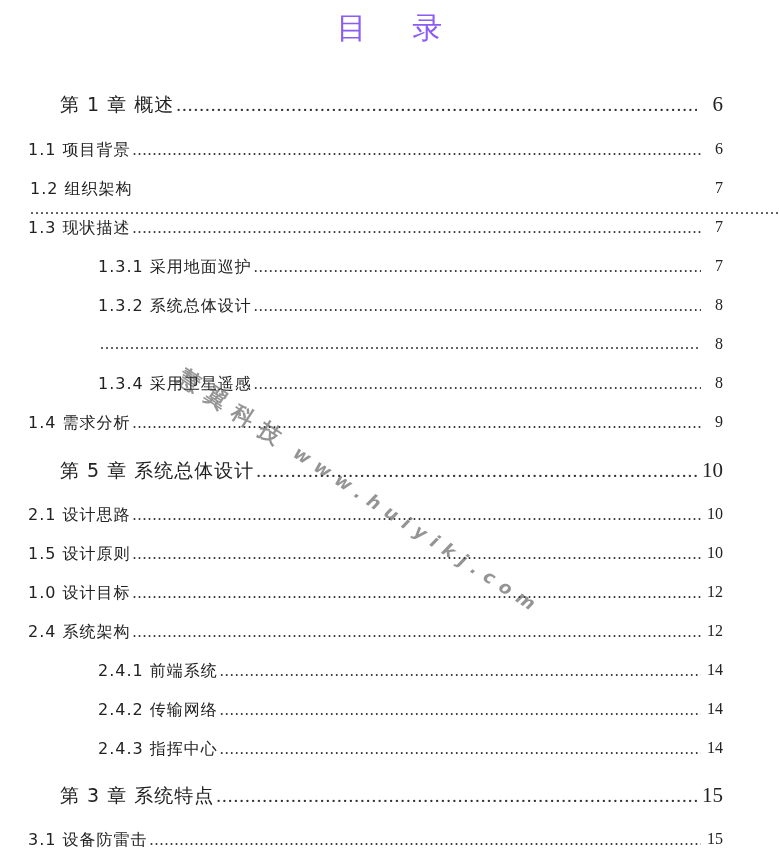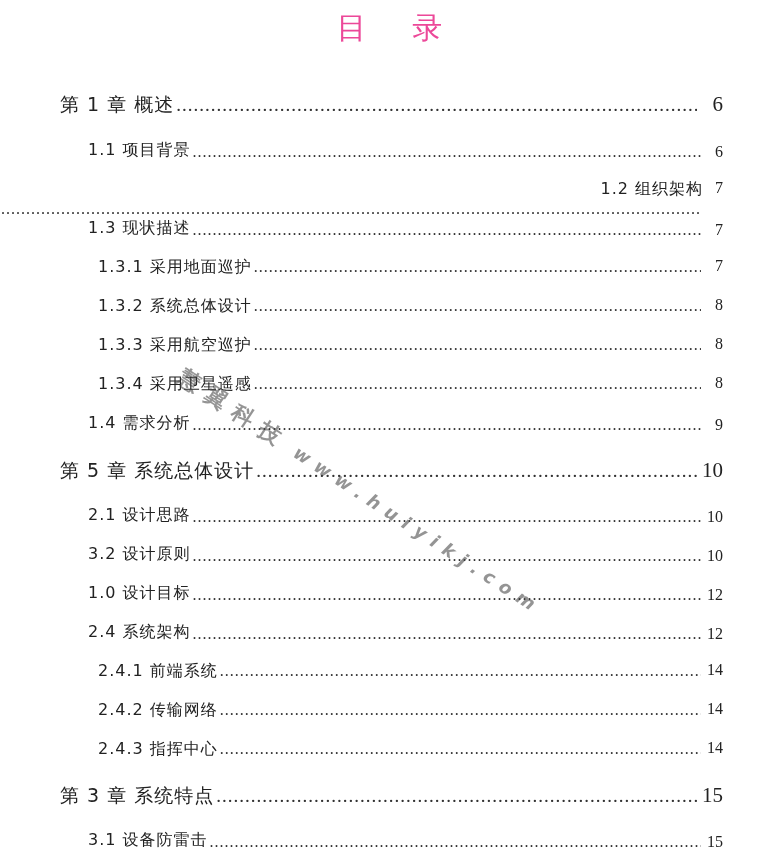--- a/index.html
+++ b/index.html
@@ -1,41 +1,41 @@
 <!DOCTYPE html>
 <html><head>
 <meta charset="utf-8">
 <style>
   html, body { margin:0; padding:0; background:#ffffff; }
   body { width:779px; height:853px; position:relative; overflow:hidden; color:#111; }
   .page { position:absolute; left:0; top:0; width:779px; height:853px; }
   .title {
     position:absolute; left:0; width:779px; top:8px; text-align:center;
     font-family:"DejaVu Sans", sans-serif; font-size:30px; letter-spacing:18px;
-    padding-left:18px; box-sizing:border-box; color:#ec4899;
+    padding-left:18px; box-sizing:border-box; color:#8b5cf6;
   }
   .toc-row {
     position:absolute; left:0; width:779px; display:flex; align-items:baseline;
     font-family:"DejaVu Sans", sans-serif; color:#222;
   }
   .toc-row .label { white-space:nowrap; }
   .toc-row .dots {
     flex:1; overflow:hidden; white-space:nowrap; margin:0 2px;
     font-family:"Liberation Serif", serif; color:#333; letter-spacing:1px;
   }
   .toc-row .dots::before {
     content:"........................................................................................................................................................................................................................................";
   }
   .toc-row .page-num {
     font-family:"Liberation Serif", serif; text-align:right; white-space:nowrap;
     position:absolute; right:56px;
   }
   .lvl1 { font-size:19px; padding-left:60px; padding-right:80px; box-sizing:border-box; }
   .lvl1 .page-num { font-size:21px; }
-  .lvl2 { font-size:16px; padding-left:88px; padding-right:76px; box-sizing:border-box;align-items:flex-end; }
+  .lvl2 { font-size:16px; padding-left:28px; padding-right:76px; box-sizing:border-box; }
   .lvl2 .page-num { font-size:16px; }
   .lvl3 { font-size:16px; padding-left:98px; padding-right:76px; box-sizing:border-box; }
   .lvl3 .page-num { font-size:16px; }
   .lvl1 .label, .lvl2 .label, .lvl3 .label { letter-spacing:1px; }
   .watermark {
     position:absolute; left:180px; top:360px; transform-origin:left center;
     transform:rotate(33deg); font-family:"DejaVu Sans", sans-serif;
     color:rgba(60,60,60,0.55); font-size:22px; white-space:nowrap; letter-spacing:10px;
     pointer-events:none; font-weight:bold;
   }
@@ -72,21 +72,20 @@
         <span class="label">1.3.1  采用地面巡护</span>
         <span class="dots"></span>
         <span class="page-num">7</span>
       </div>
       <div class="toc-row lvl3" style="top: 296px;">
         <span class="label">1.3.2  系统总体设计</span>
         <span class="dots"></span>
         <span class="page-num">8</span>
       </div>
       <div class="toc-row lvl3" style="top: 335px;">
-        <span class="label">1.3.3  采用航空巡护</span>
         <span class="dots"></span>
         <span class="page-num">8</span>
       </div>
       <div class="toc-row lvl3" style="top: 374px;">
         <span class="label">1.3.4  采用卫星遥感</span>
         <span class="dots"></span>
         <span class="page-num">8</span>
       </div>
       <div class="toc-row lvl2" style="top: 413px;">
         <span class="label">1.4 需求分析</span>
@@ -97,21 +96,21 @@
         <span class="label">第 5 章  系统总体设计</span>
         <span class="dots"></span>
         <span class="page-num">10</span>
       </div>
       <div class="toc-row lvl2" style="top: 505px;">
         <span class="label">2.1 设计思路</span>
         <span class="dots"></span>
         <span class="page-num">10</span>
       </div>
       <div class="toc-row lvl2" style="top: 544px;">
-        <span class="label">3.2 设计原则</span>
+        <span class="label">1.5 设计原则</span>
         <span class="dots"></span>
         <span class="page-num">10</span>
       </div>
       <div class="toc-row lvl2" style="top: 583px;">
         <span class="label">1.0 设计目标</span>
         <span class="dots"></span>
         <span class="page-num">12</span>
       </div>
       <div class="toc-row lvl2" style="top: 622px;">
         <span class="label">2.4 系统架构</span>

